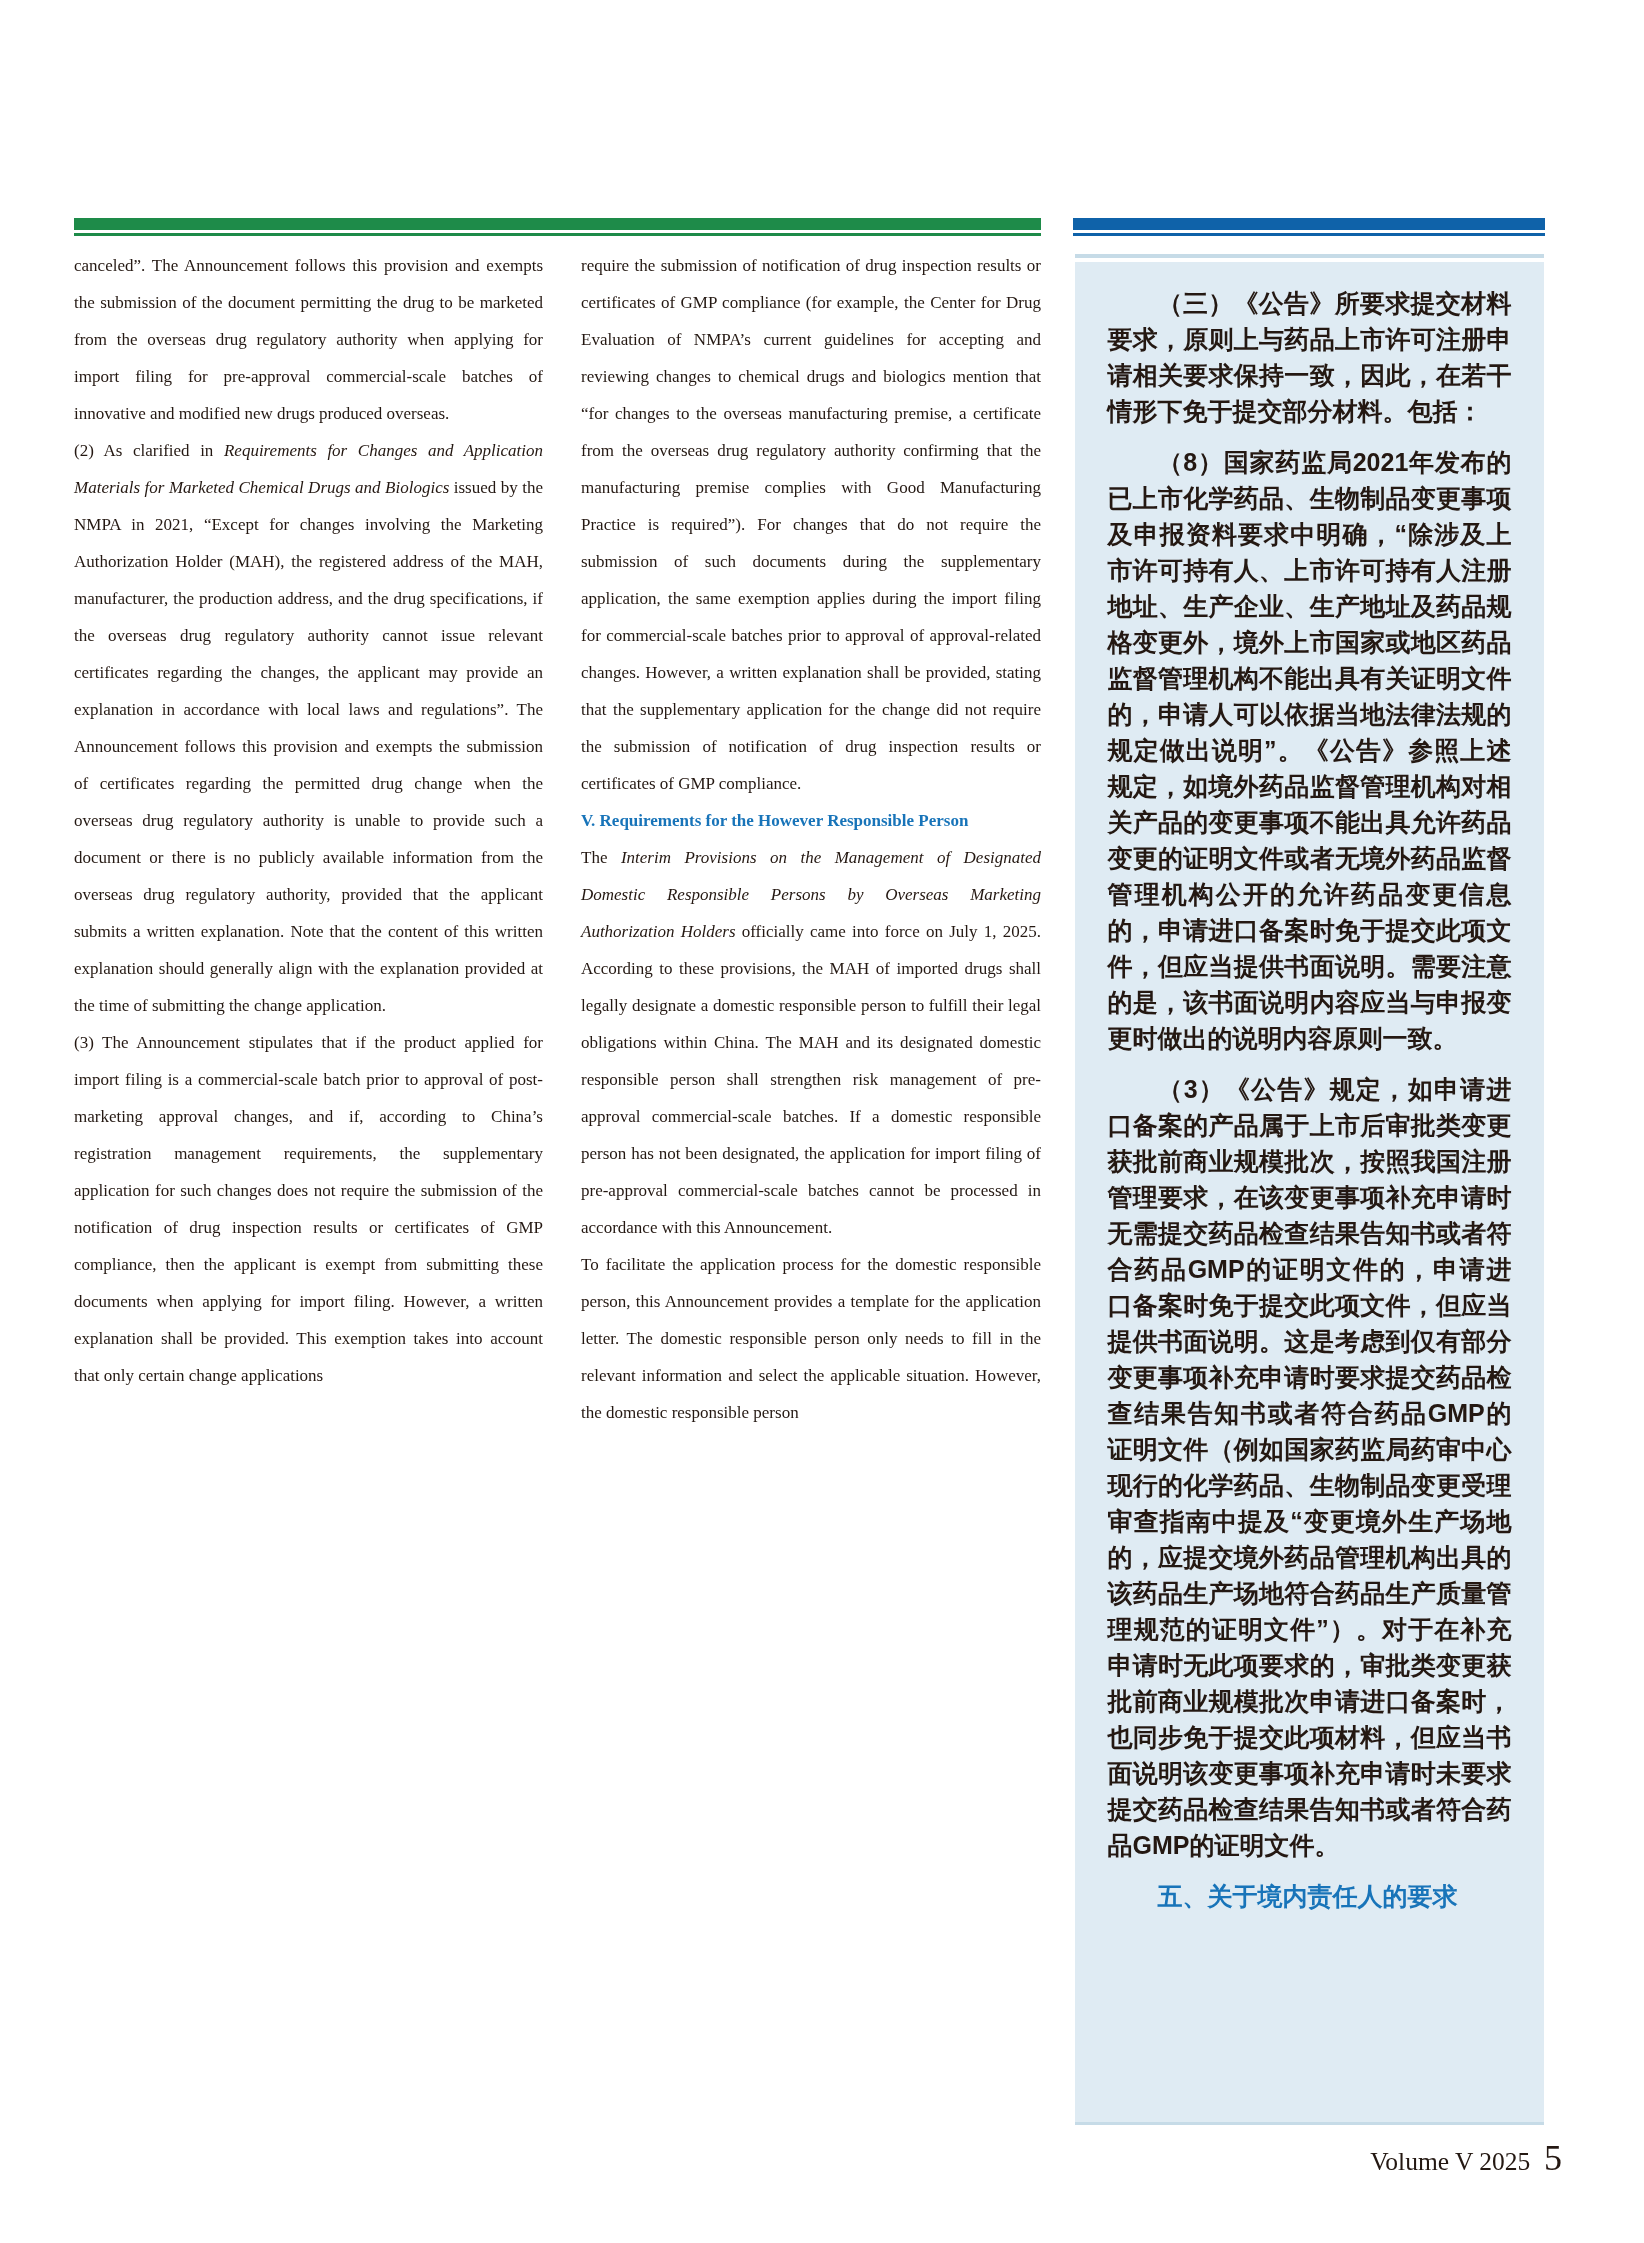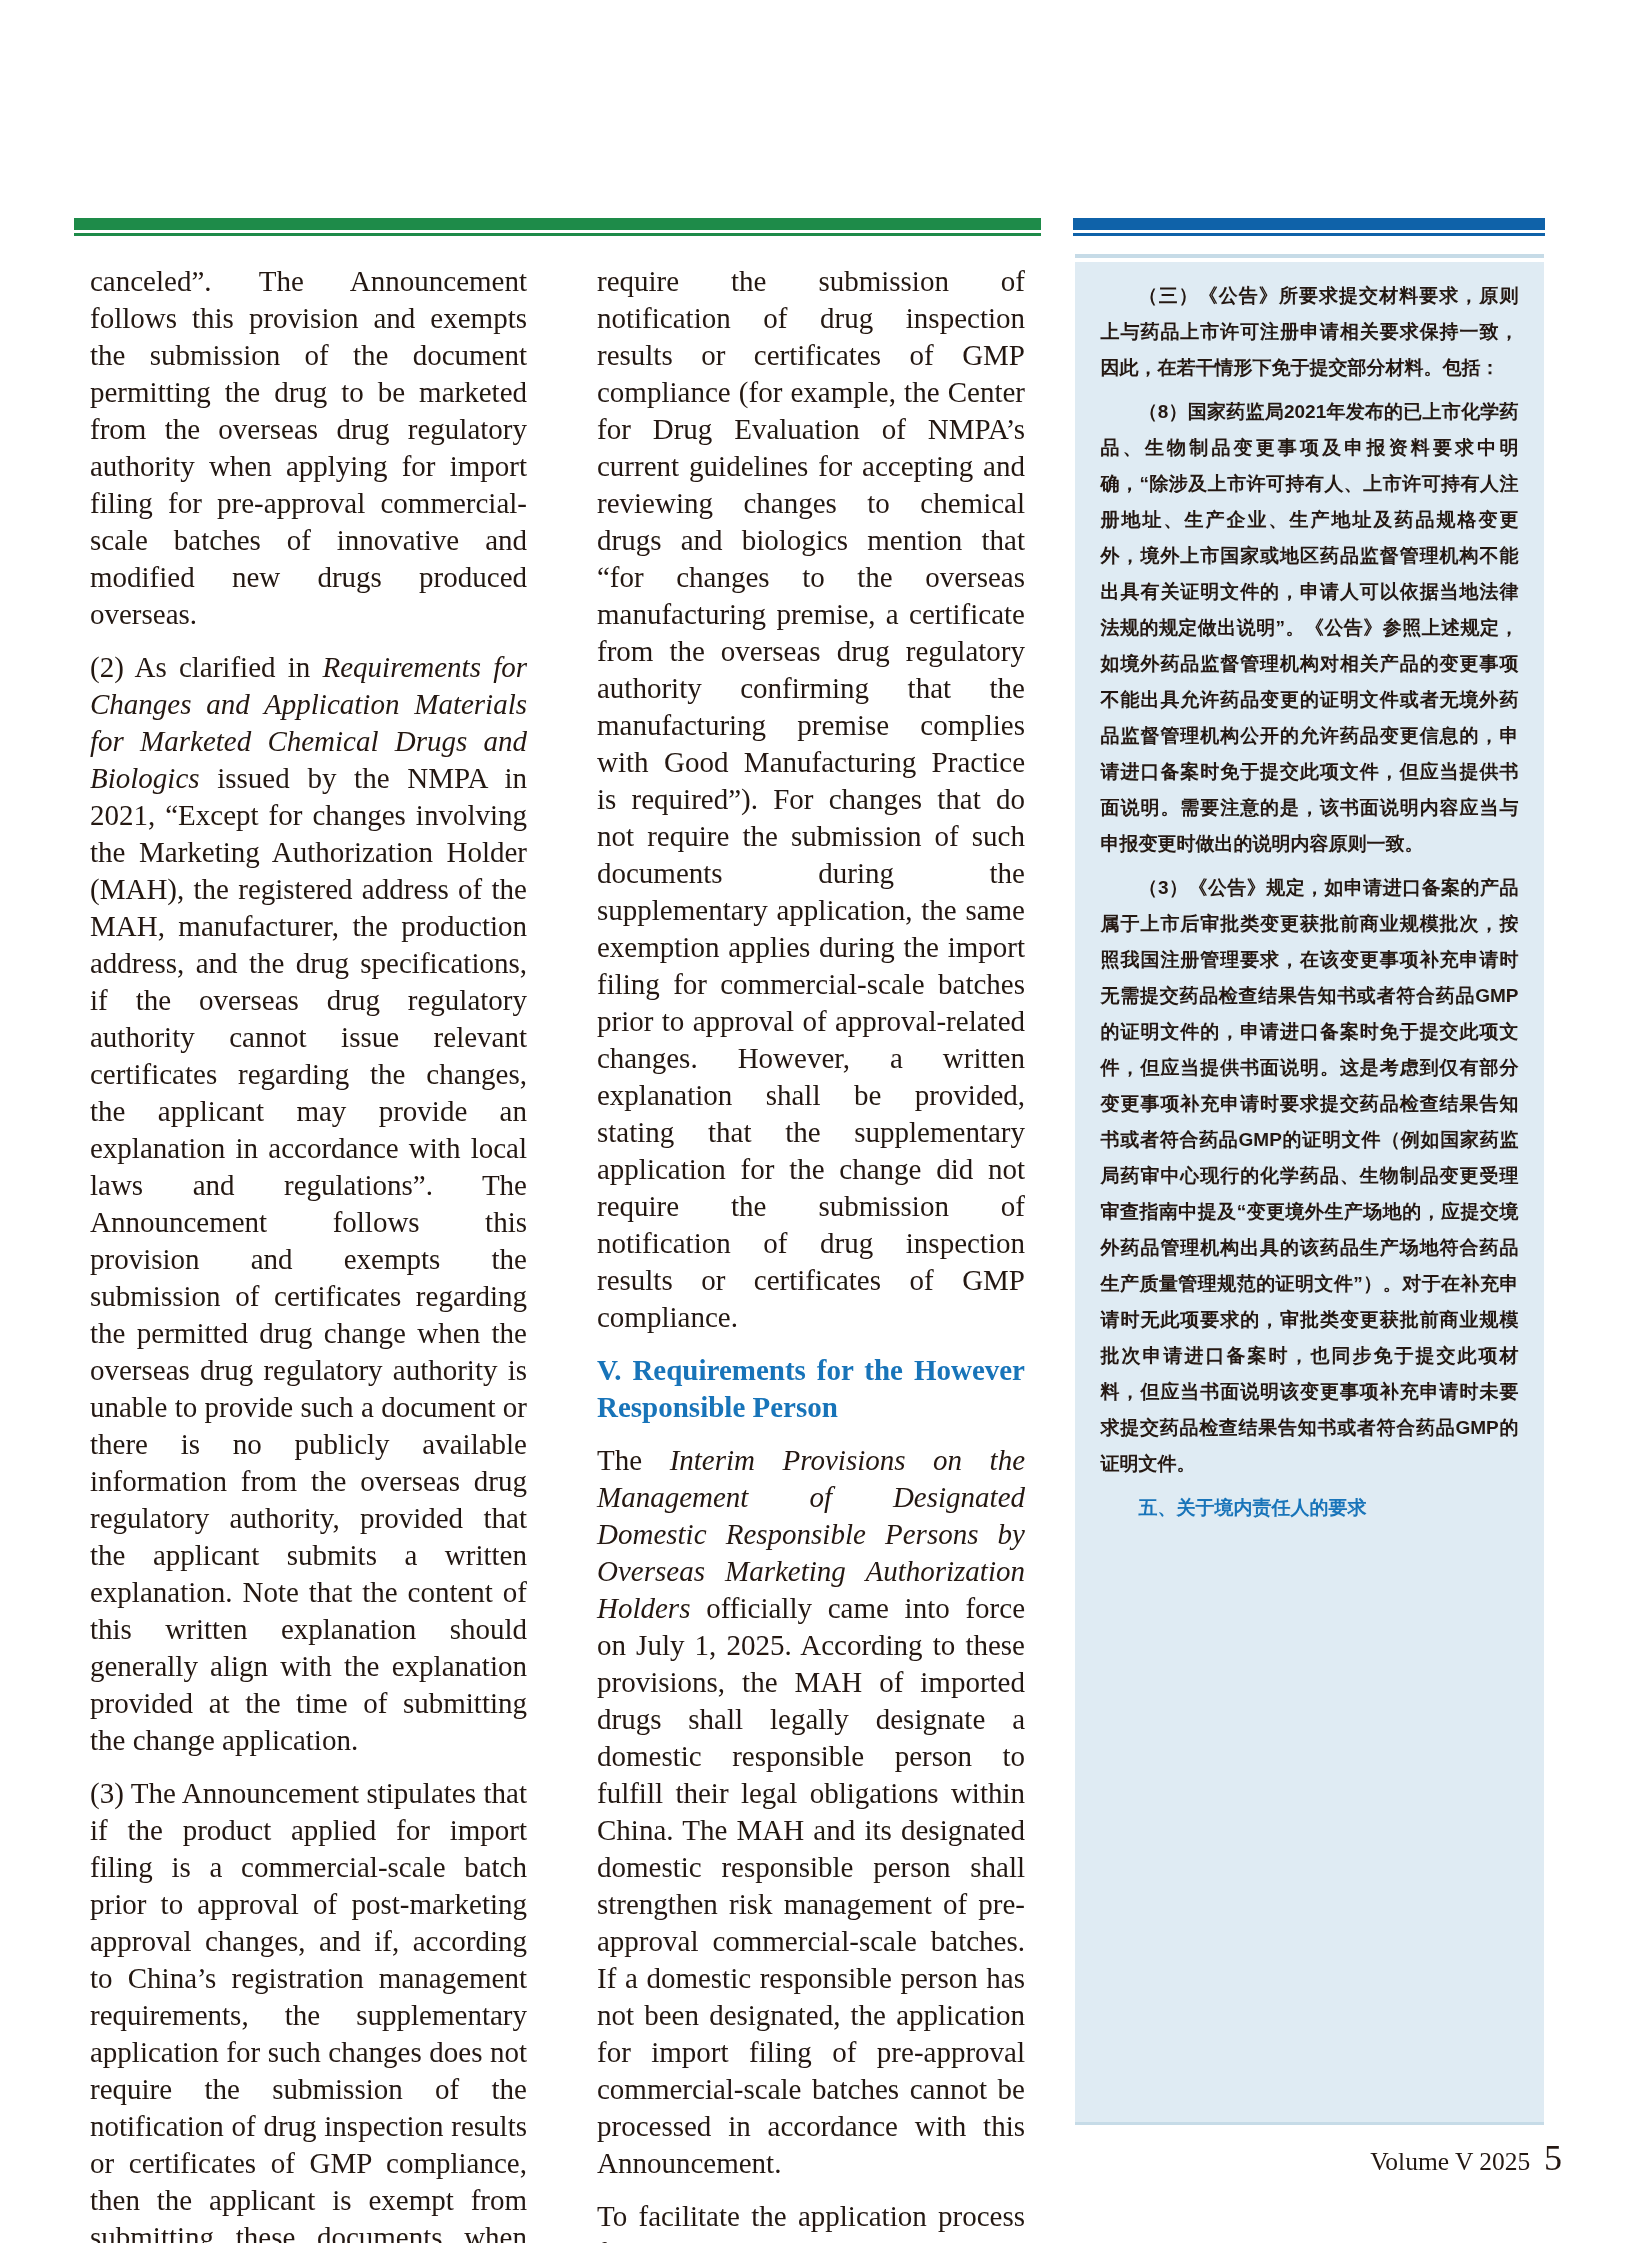--- a/index.html
+++ b/index.html
@@ -13,39 +13,39 @@
   }
   .rule{position:absolute;}
   .rule-green-thick{left:74px;top:218px;width:967px;height:11.8px;background:var(--green-rule,#1E8B49);}
   .rule-green-thin{left:74px;top:233px;width:967px;height:2.9px;background:var(--green-rule,#1E8B49);}
   .rule-blue-thick{left:1073px;top:218px;width:472px;height:11.8px;background:var(--blue-rule,#0F62A9);}
   .rule-blue-thin{left:1073px;top:233px;width:472px;height:2.9px;background:var(--blue-rule,#0F62A9);}
 
   .col{position:absolute;top:247px;}
   .col-1{left:74px;width:469px;}
   .col-2{left:581px;width:460px;}
-  .col p{margin:16px;text-align:justify;font-size:29px;line-height:37px;}
+  .col p{margin:0;text-align:justify;font-size:17px;line-height:37px;}
   .col p.heading{
     color:var(--heading-blue,#1874B9);
     font-weight:bold;
   }
 
   .panel-top-line{position:absolute;left:1075px;top:254px;width:469px;height:3.9px;background:var(--panel-line,#C6DBE7);}
   .panel{
     position:absolute;left:1075px;top:262px;width:469px;height:1863px;
     background:var(--panel-bg,#DFEBF3);
     border-bottom:3.9px solid var(--panel-line,#C6DBE7);
     box-sizing:border-box;
     padding:7.8px 17.6px 0 17.6px;
   }
   .panel p{
-    margin:8px;
+    margin:15px;
     font-family:"Liberation Sans","DejaVu Sans",sans-serif;
     font-weight:bold;
-    font-size:19px;
+    font-size:25px;
     line-height:36px;
     text-align:justify;
     text-indent:2em;
     color:var(--body-text,#241812);
   }
   .panel p.heading{color:var(--heading-blue,#1874B9);}
 
   .footer{
     position:absolute;
     right:83px;top:2137px;

